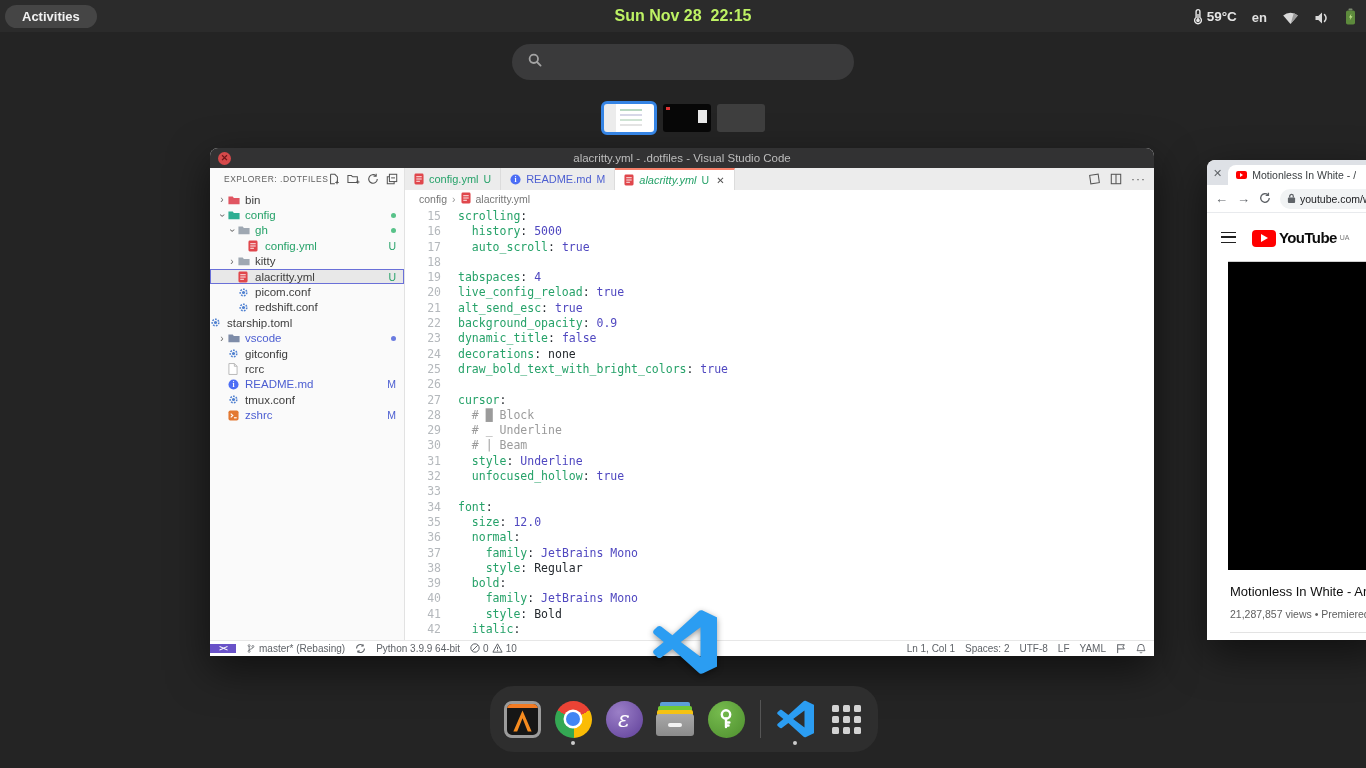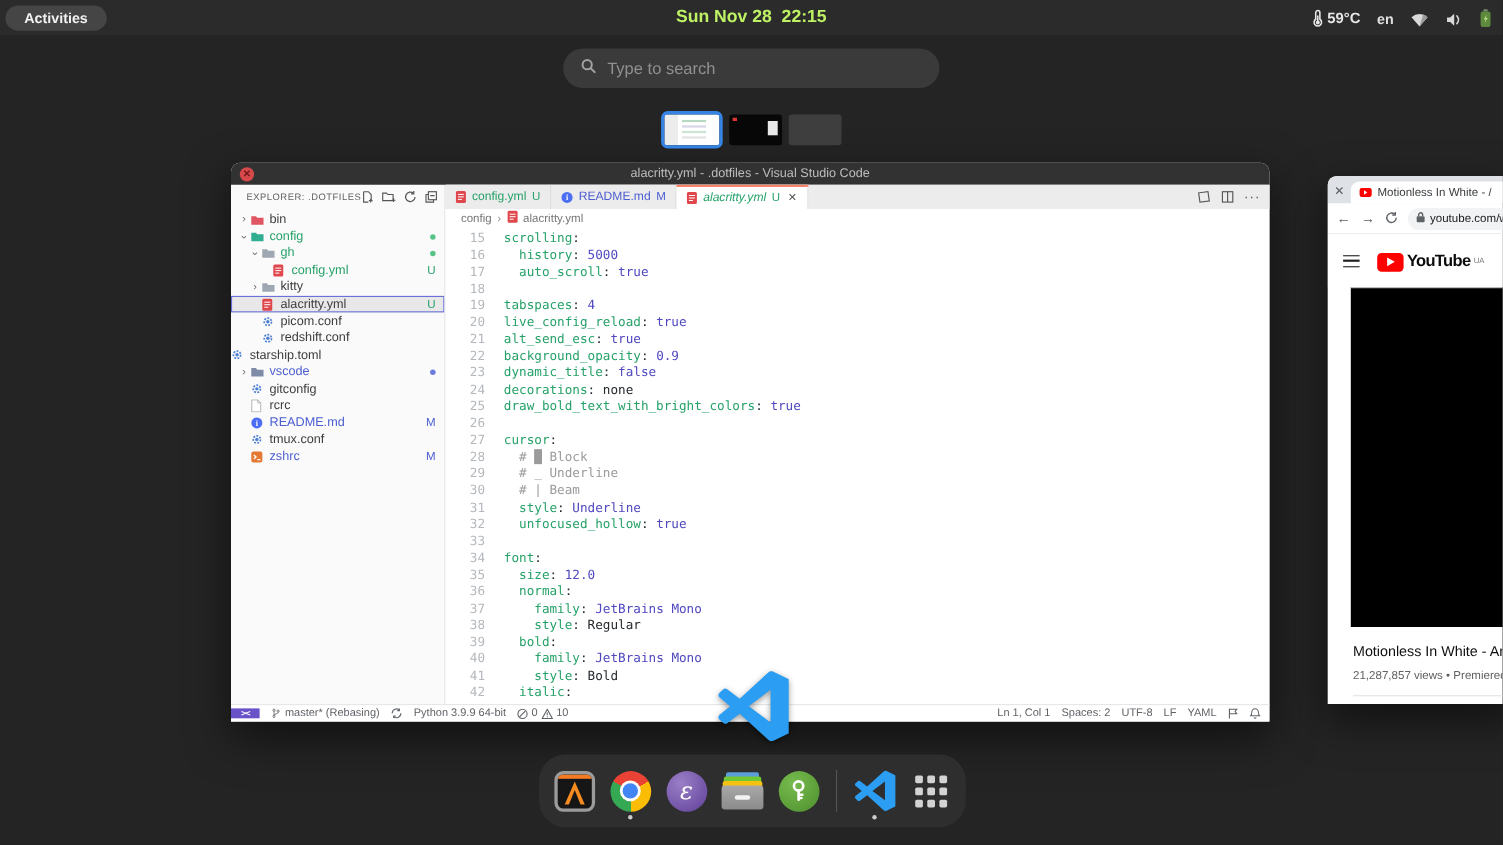--- a/index.html
+++ b/index.html
@@ -78,21 +78,21 @@
 .lc{margin-left:17px}
 .tk-k{color:#26a269}
 .tk-v{color:#5048c0}
 .tk-p{color:#24292e}
 .tk-d{color:#24292e}
 .tk-c{color:#9b9b9b}
 .statusbar{height:16px;background:#fff;border-top:1px solid #e7e7e7;display:flex;align-items:center;font-size:10px;color:#5f6368;flex:0 0 auto}
 .st-remote{width:26px;height:100%;background:#6952c8;color:#fff;display:flex;align-items:center;justify-content:center;font-size:8px;font-weight:700;letter-spacing:-1px;cursor:pointer}
 .st-left{display:flex;align-items:center;gap:10px;margin-left:8px}
 .st-right{margin-left:auto;display:flex;align-items:center;gap:10px;margin-right:8px}
-.st-item{display:flex;align-items:flex-end;gap:3px;cursor:pointer;white-space:nowrap}
+.st-item{display:flex;align-items:flex-start;gap:3px;cursor:pointer;white-space:nowrap}
 
 
 .vs-badge{position:absolute;left:651px;top:609px;width:66px;height:66px;z-index:30;filter:drop-shadow(0 2px 3px rgba(0,0,0,.4))}
 
 
 .chrome{position:absolute;left:1207px;top:160px;width:175px;height:480px;background:#fff;border-radius:8px 0 0 0;box-shadow:0 14px 40px rgba(0,0,0,.55);z-index:20;overflow:hidden;display:flex;flex-direction:column}
 .c-tabs{height:25px;background:#dee1e6;display:flex;align-items:flex-end;padding-left:4px;border-radius:8px 0 0 0}
 .c-prevclose{color:#5f6368;font-size:11px;margin:0 6px 5px 2px;cursor:pointer}
 .c-tab{background:#fff;border-radius:8px 8px 0 0;height:20px;display:flex;align-items:center;gap:5px;padding:0 8px;flex:1;min-width:0;cursor:pointer}
 .c-favicon{width:11px;height:8px;background:#f00;border-radius:2px;position:relative;flex:0 0 11px}
@@ -176,21 +176,20 @@
   </div>
 </div>
 
 <div class="searchbox">
   <span>
     <svg width="14" height="14" viewBox="0 0 14 14">
         <circle cx="5.8" cy="5.8" r="4.2" fill="none" stroke="#a3a3a3" stroke-width="1.8"></circle>
         <path d="M9 9l3.6 3.6" stroke="#a3a3a3" stroke-width="1.8" stroke-linecap="round"></path>
       </svg>
   </span>
-  <input placeholder="Type to search" style="">
 </div>
 
 <div class="wsrow" id="wsrow">
     <div class="ws ws-vscode active"></div>
     <div class="ws ws-youtube"></div>
     <div class="ws ws-empty"></div>
   </div>
 
 <div class="vsw">
   <div class="vsw-title">

